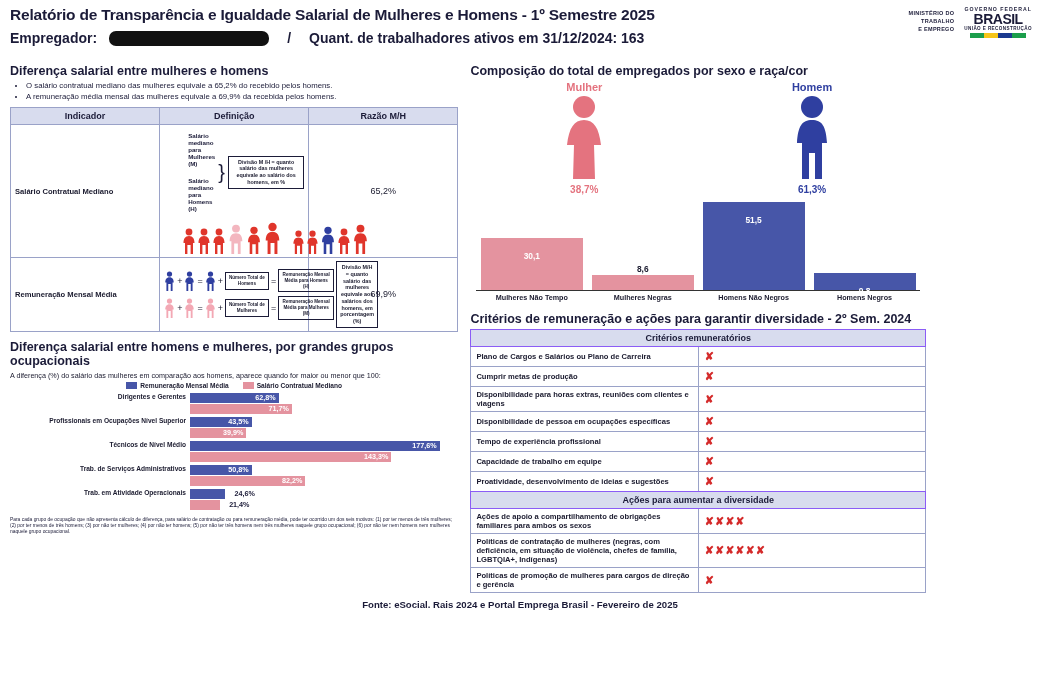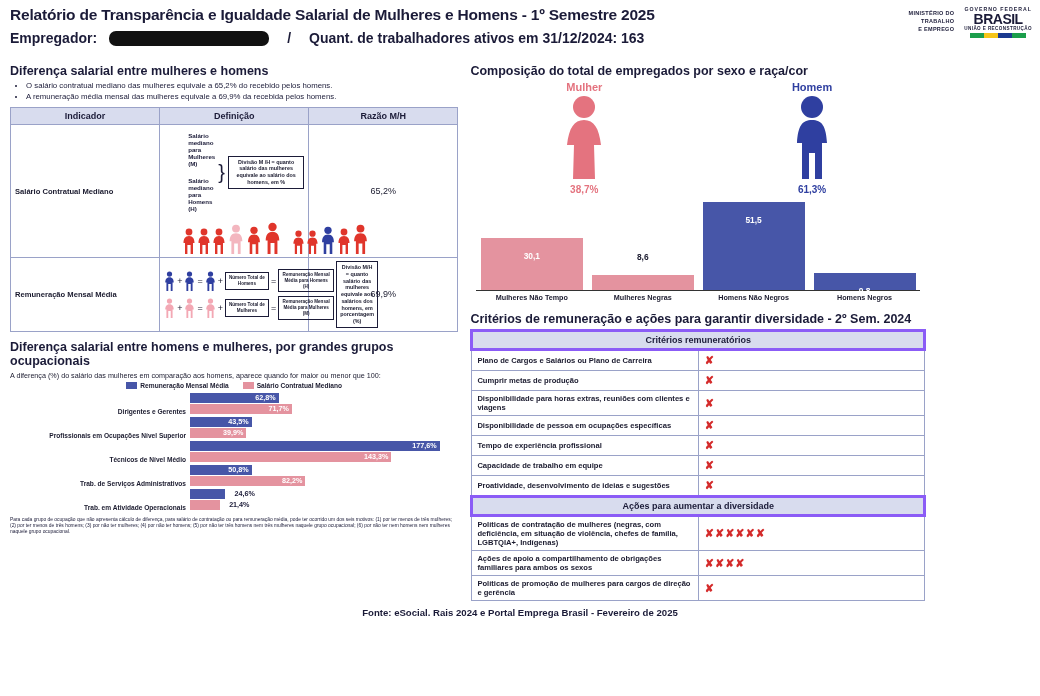--- a/index.html
+++ b/index.html
@@ -44,40 +44,40 @@
   .people { display:flex; align-items:flex-end; gap:1px; }
 
   .figR { color:#e4737f; } .figB { color:#2f3fa0; }
   .gender-row { display:flex; justify-content:space-around; align-items:flex-end; margin-top:2px; }
   .gender-col { text-align:center; width:180px; }
   .gender-name { font-size:11px; font-weight:bold; margin-bottom:2px; }
   .gender-pct { font-size:10px; font-weight:bold; margin-top:1px; }
 
   .barchart { position:relative; height:92px; border-bottom:1px solid #333; margin:4px 6px 0 6px; display:flex; align-items:flex-end; justify-content:space-around; }
   .bargroup { width:23%; text-align:center; }
-  .barval { font-size:8.4px; font-weight:bold; margin-bottom:13px; }
+  .barval { font-size:8.4px; font-weight:bold; margin-bottom:1px; }
   .barval.inb { color:#fff; position:relative; top:12px; margin-bottom:-11px; }
   .bar { margin:0 auto; }
   .barlabels { display:flex; justify-content:space-around; margin:2px 6px 0 6px; }
   .barlabels div { width:23%; text-align:center; font-size:7.2px; font-weight:bold; }
 
   
   .legend { display:flex; gap:14px; justify-content:center; font-size:6.6px; font-weight:bold; margin:2px 0 4px 0; }
   .legend span.sw { display:inline-block; width:11px; height:7px; margin-right:3px; vertical-align:-1px; }
   .occ-note { font-size:7.2px; margin:1px 0 2px 0; }
-  .occrow { display:flex; align-items:flex-end; margin-bottom:2px; }
+  .occrow { display:flex; align-items:flex-start; margin-bottom:2px; }
   .occlabel { width:180px; text-align:right; font-size:6.6px; font-weight:bold; padding-right:4px; line-height:1.1; }
   .occbars { flex:1; }
   .occbar { height:10px; margin-bottom:1px; position:relative; }
   .occbar b { position:absolute; right:3px; top:0; font-size:7.2px; color:#fff; line-height:10px; }
   .footnote { font-size:4.9px; line-height:1.25; margin-top:6px; color:#1b1b38; }
 
   
   table.crit { width:100%; border-collapse:collapse; table-layout:fixed; margin-top:2px; }
-  table.crit th { background:#d8dcee; border:3px solid #8b5cf6; font-size:9px; font-weight:bold; padding:3px; color:#1b1b38; }
+  table.crit th { background:#d8dcee; border:1px solid #8b5cf6; font-size:9px; font-weight:bold; padding:3px; color:#1b1b38; }
   table.crit td { border:1px solid #9aa2c8; font-size:7.6px; font-weight:bold; padding:3px 5px; vertical-align:middle; }
   table.crit td.marks { width:130px; text-align:left; padding-left:6px; white-space:nowrap; }
   .mk { font-family:"Liberation Serif", serif; color:#d42a2a; font-weight:bold; font-size:11px; letter-spacing:-1px; margin-right:2px; }
 
   .source { text-align:center; font-size:9.6px; font-weight:bold; color:#1b1b38; margin-top:6px; }
 </style>
 </head>
 <body>
 
 <div class="header">
@@ -395,26 +395,26 @@
           </tr>
     </tbody>
       </table>
 
     <table class="crit" style="margin-top:-1px;border-radius:16px;">
       <tbody>
           <tr>
             <th colspan="2">Ações para aumentar a diversidade</th>
           </tr>
       <tr>
+            <td>Ações de apoio a compartilhamento de obrigações familiares para ambos os sexos</td>
+            <td class="marks"><span class="mk">✘</span><span class="mk">✘</span><span class="mk">✘</span><span class="mk">✘</span></td>
+          </tr>
+      <tr>
             <td>Políticas de contratação de mulheres (negras, com deficiência, em situação de violência, chefes de família, LGBTQIA+, Indígenas)</td>
             <td class="marks"><span class="mk">✘</span><span class="mk">✘</span><span class="mk">✘</span><span class="mk">✘</span><span class="mk">✘</span><span class="mk">✘</span></td>
-          </tr>
-      <tr>
-            <td>Ações de apoio a compartilhamento de obrigações familiares para ambos os sexos</td>
-            <td class="marks"><span class="mk">✘</span><span class="mk">✘</span><span class="mk">✘</span><span class="mk">✘</span></td>
           </tr>
       <tr>
             <td>Políticas de promoção de mulheres para cargos de direção e gerência</td>
             <td class="marks"><span class="mk">✘</span></td>
           </tr>
     </tbody>
       </table>
   </div>
 </div>
 

